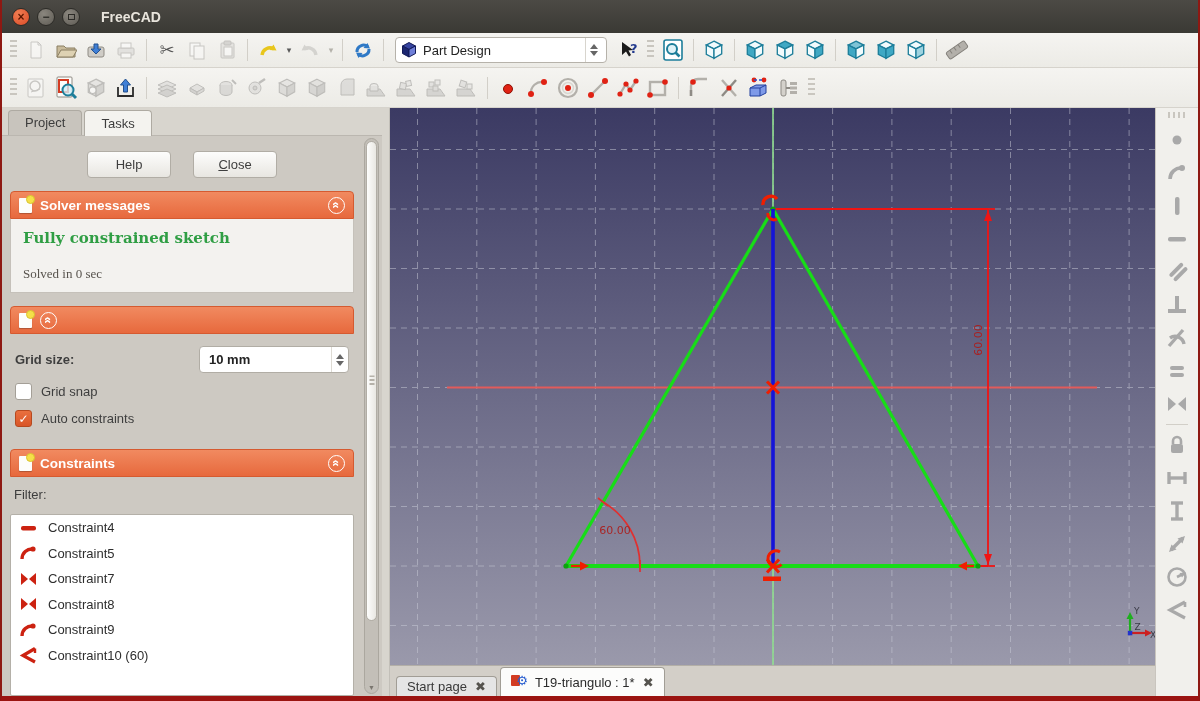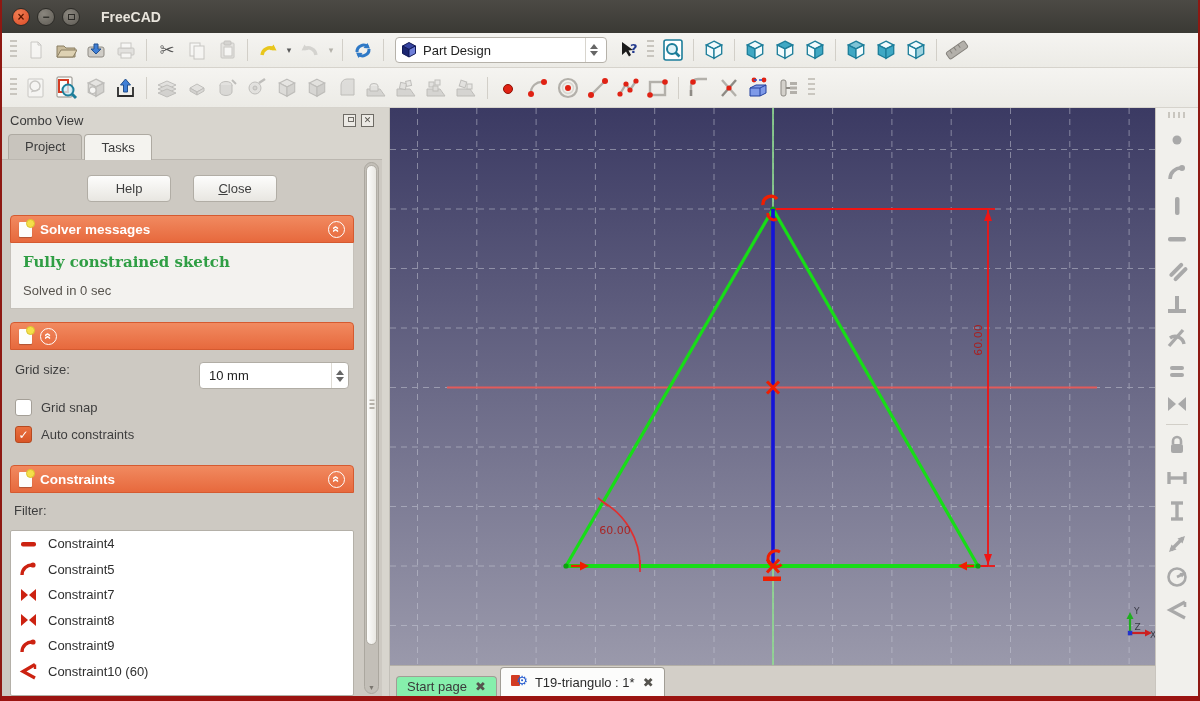--- a/index.html
+++ b/index.html
@@ -61,23 +61,23 @@
   .section{ margin:13px 8px 0 8px; }
   .sec-header{ height:28px; background:linear-gradient(#f18a60,#e7693d); border:1px solid #d55a30; border-radius:4px 4px 0 0; display:flex; align-items:center; padding:0 8px; gap:8px;}
   .sec-title{ flex:1; color:#fff; font-weight:bold; font-size:13.5px;}
   .noteico{ width:13px; height:15px; background:#fdfdfb; border-radius:1px; position:relative; box-shadow:0 1px 1px rgba(0,0,0,.25);}
   .noteico::after{ content:""; position:absolute; right:-3px; top:-3px; width:7px; height:7px; border-radius:50%; background:#f5e049; border:1px solid #d8c42f;}
   .collapsebtn{ width:17px; height:17px; border:1.5px solid #fff; border-radius:50%; color:#fff; display:flex; align-items:center; justify-content:center; font-size:12px; font-weight:bold;}
   .collapsebtn span{ transform:rotate(90deg); display:block; line-height:1; margin-top:-1px;}
   .sec-body{ background:#f3f2ef; border:1px solid #c5c1ba; border-top:none; padding:10px 12px;}
 
   .msg-green{ color:#2f9e44; font-weight:bold; font-family:"DejaVu Serif","Liberation Serif",serif; font-size:15px;}
-  .msg-gray{ color:#57534d; margin-top:12px; font-family:Liberation Sans, sans-serif; font-size:13px;}
-
-  .ctl-row{ display:flex; align-items:flex-start; margin-bottom:1px;}
+  .msg-gray{ color:#57534d; margin-top:19px; font-family:Liberation Serif, serif; font-size:13px;}
+
+  .ctl-row{ display:flex; align-items:center; margin-bottom:1px;font-weight:bold;}
   .ctl-row:last-child{ margin-bottom:2px;}
   .ctl-label{ flex:1; color:#3e3e3e;}
   .spinbox{ width:150px; height:27px; background:#fff; border:1px solid #b1ada5; border-radius:4px; display:flex; align-items:center;}
   .spinbox .val{ flex:1; padding-left:9px; color:#222;}
   .spinbox .spincol{ border-left:1px solid #dedbd4;}
   .cbrow{ display:flex; align-items:center; gap:9px; margin-top:10px;}
   .cbox{ width:17px; height:17px; border:1px solid #a49f97; border-radius:3px; background:#fff; display:flex; align-items:center; justify-content:center;}
   .cbox.checked{ background:linear-gradient(#e9703f,#d95527); border-color:#b6491f; color:#fff; font-size:12px; font-weight:bold;}
   .cblabel{ color:#3e3e3e;}
 
@@ -96,21 +96,21 @@
     width:5px; height:11px; background:repeating-linear-gradient(to bottom,#b5b1a9 0 2px,transparent 2px 4px);}
   .dscroll .arr{ position:absolute; left:0; right:0; text-align:center; font-size:7px; color:#7a766f;}
   .dscroll .arr.up{ top:2px;} .dscroll .arr.dn{ bottom:2px;}
 
   
   .vpwrap{ position:relative; width:765px; height:557px;}
   svg text{ font-family:"DejaVu Sans","Liberation Sans",sans-serif;}
 
   
   .mdi{ height:31px; background:#d3cfc8; border-top:1px solid #b3afa7; display:flex; align-items:flex-end; padding-left:6px;}
-  .mtab{ display:flex; align-items:center; gap:8px; padding:0 10px; height:20px; background:#86efac; border:1px solid #a19d95; border-bottom:none; border-radius:4px 4px 0 0; margin-right:3px; color:#3a3a3a;}
+  .mtab{ display:flex; align-items:center; gap:8px; padding:0 10px; height:20px; background:#e5e5e5; border:1px solid #a19d95; border-bottom:none; border-radius:4px 4px 0 0; margin-right:3px; color:#3a3a3a;}
   .mtab.active{ background:#fcfcfb; height:29px; color:#2b2b2b;}
   .mtab .x{ font-size:13px; color:#55534e; font-weight:bold;}
   .doc-ico{ position:relative; width:16px; height:16px;}
   .doc-ico .rd{ position:absolute; left:0; top:1px; width:9px; height:11px; background:#d23b22; border-radius:1px;}
   .doc-ico .gear{ position:absolute; right:-1px; top:0px; color:#2a5fd0; font-size:13px; line-height:1;}
 
   
   .rico{ width:26px; height:26px; display:flex; align-items:center; justify-content:center;}
   .rgrip{ width:18px; height:6px; background:repeating-linear-gradient(to right,#c9c6bf 0 2px,transparent 2px 5px); margin-bottom:2px;}
   .rsep{ width:22px; height:1px; background:#d2cfc8;}
@@ -501,29 +501,20 @@
           <rect x="13" y="15" width="7" height="3" fill="#b3b0aa"></rect>
           <line x1="9" y1="12" x2="13" y2="12" stroke="#8e8b85" stroke-width="2"></line>
         </svg>
       </span>
     <span class="grip"></span>
   </div>
 
   <div class="main">
 
     <div class="dock">
-      <div class="dock-header">
-        <span class="dtitle">Combo View</span>
-        <span class="dockico">
-            <span class="insq"></span>
-          </span>
-        <span class="dockico">
-            <span>✕</span>
-          </span>
-      </div>
       <div class="dock-tabs">
         <span class="dtab">Project</span>
         <span class="dtab active">Tasks</span>
       </div>
       <div class="dock-content">
         <div class="btnrow">
           <span class="pbtn">
               <span class="bl">Help</span>
             </span>
           <span class="pbtn closebtn">

